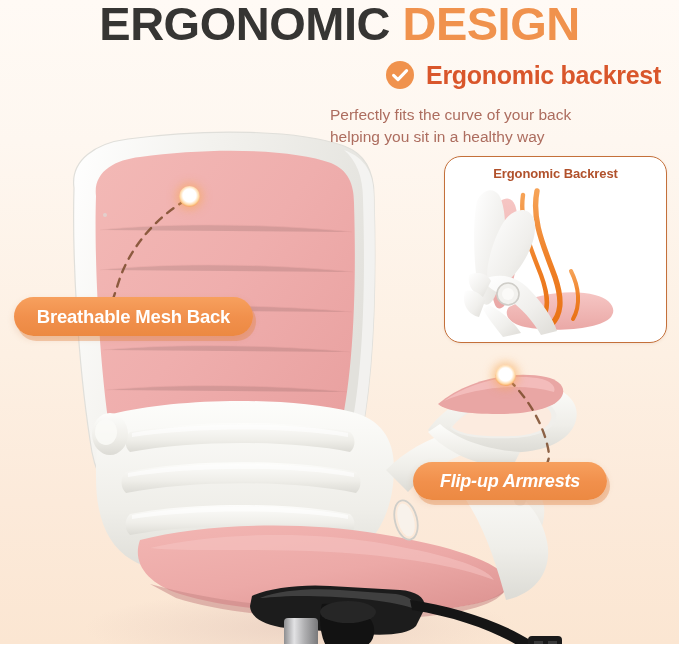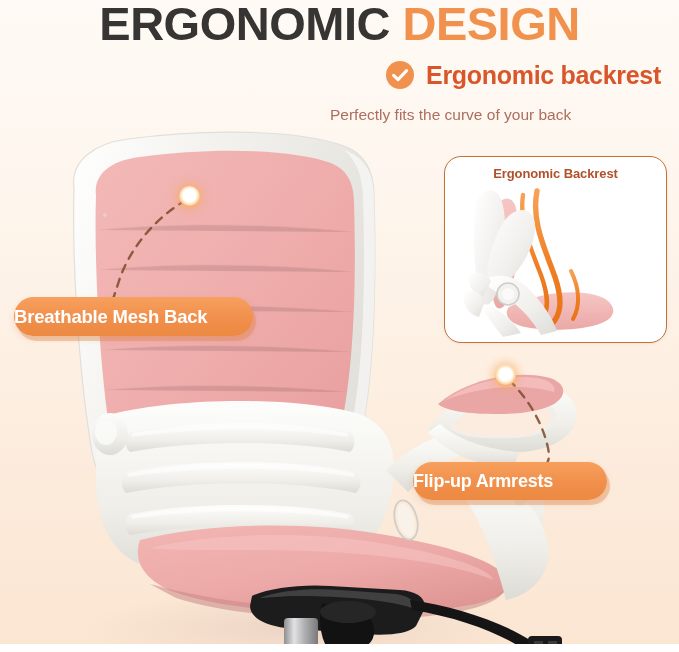--- a/index.html
+++ b/index.html
@@ -50,29 +50,29 @@
   }
   .inset-title{
     position:absolute;left:0;top:9px;width:221px;text-align:center;
     font-size:13px;font-weight:bold;color:#b1512b;letter-spacing:-0.1px;
   }
   .inset-art{position:absolute;left:0;top:22px;width:221px;height:163px;}
 
   
   .pill{
     position:absolute;
-    display:flex;align-items:center;
+    display:flex;align-items:center;justify-content:center;
     background:linear-gradient(180deg,#f7a05e 0%,#f1904c 52%,#ec8942 100%);
     border-radius:999px;
     color:#ffffff;font-weight:bold;
     box-shadow:3px 5px 0 rgba(226,133,70,.38), 0 3px 7px rgba(190,110,60,.18);
     white-space:nowrap;
   }
   #pill-mesh{left:14px;top:297px;width:239px;height:39px;font-size:18.5px;letter-spacing:-0.2px;}
-  #pill-arm{left:413px;top:462px;width:194px;height:38px;font-size:18px;letter-spacing:-0.2px;}
+  #pill-arm{left:413px;top:462px;width:194px;height:38px;font-size:18px;letter-spacing:-0.2px;font-style:italic;}
 
   
   .dot{
     position:absolute;width:21px;height:21px;border-radius:50%;
     background:radial-gradient(circle at 50% 45%,#ffffff 0%,#ffffff 42%,#ffd9a8 60%,#f2913f 78%,#ef8a35 100%);
     box-shadow:0 0 9px 3px rgba(248,170,90,.55);
   }
   #dot-mesh{left:179px;top:186px;}
   #dot-arm{left:495px;top:365px;}
 
@@ -255,20 +255,21 @@
       <svg viewBox="0 0 30 30" width="30" height="30">
         <circle cx="15" cy="15" r="14" fill="#f0924d"></circle>
         <path d="M8.6 15.4 L13 19.6 L21.6 10.6" fill="none" stroke="#ffffff" stroke-width="3.1" stroke-linecap="round" stroke-linejoin="round"></path>
       </svg>
     </span>
     <span class="feat-title">Ergonomic backrest</span>
   </div>
 
   <div class="feat-sub">
     <span>Perfectly fits the curve of your back</span><br>
+    <span>helping you sit in a healthy way</span>
   </div>
 
   <div class="inset">
     <div class="inset-title">Ergonomic Backrest</div>
     <svg class="inset-art" viewBox="0 0 221 163">
       <defs>
         <linearGradient id="iFrame" x1="0" y1="0" x2="1" y2="1">
           <stop offset="0%" stop-color="#ffffff"></stop>
           <stop offset="60%" stop-color="#f0efec"></stop>
           <stop offset="100%" stop-color="#dedcd7"></stop>

